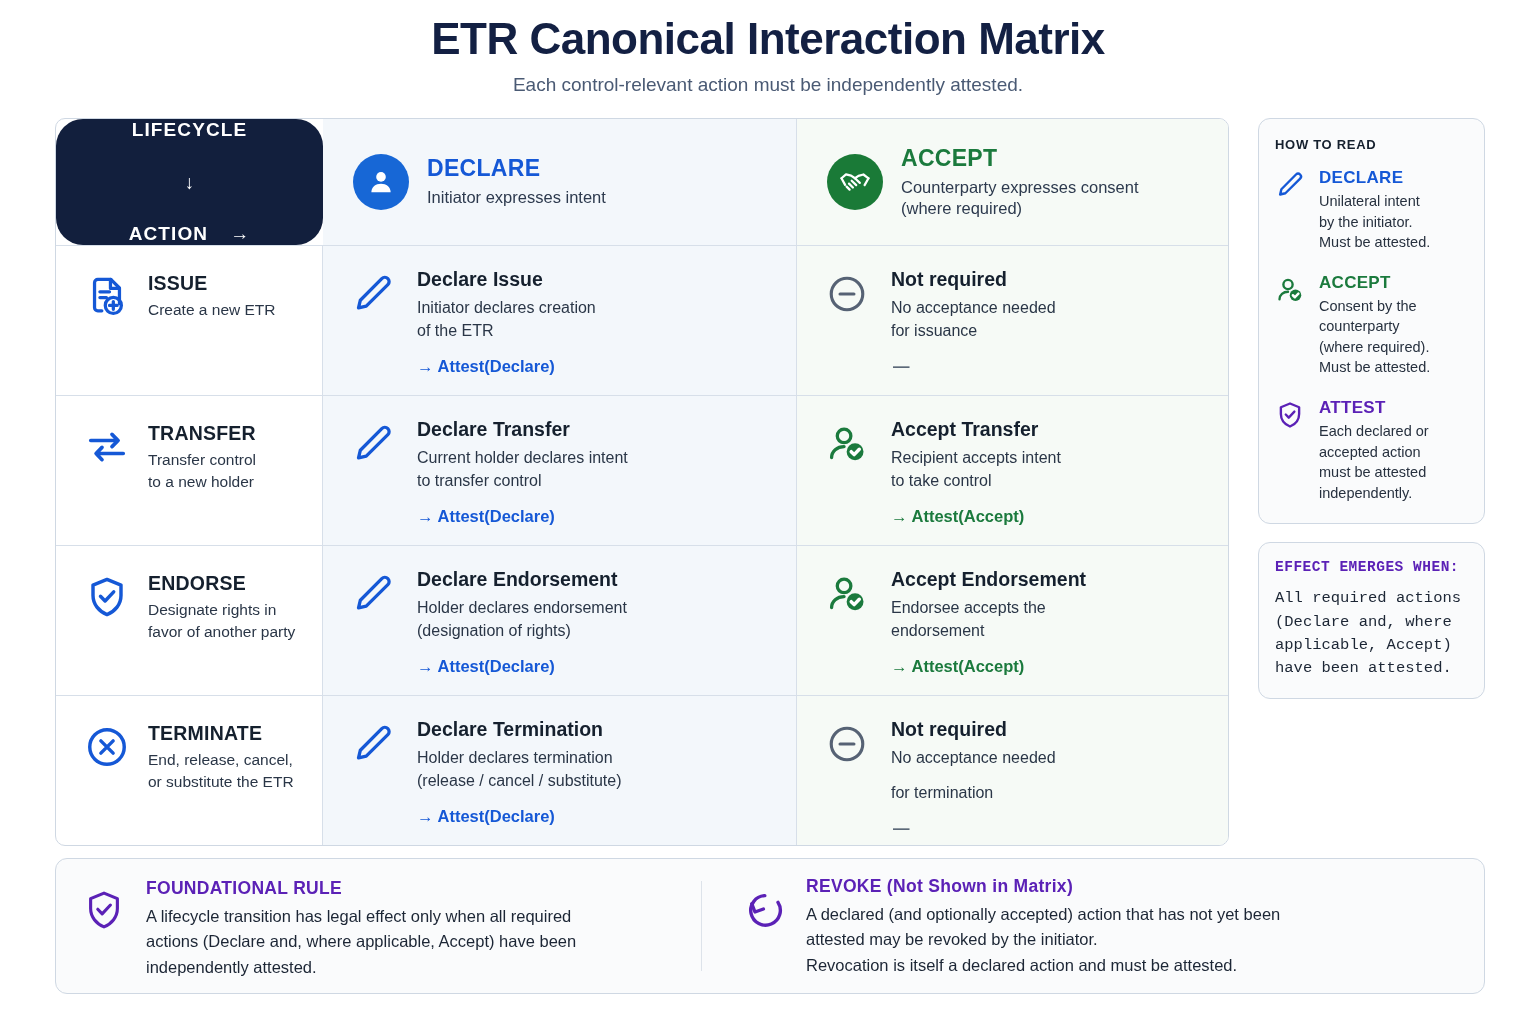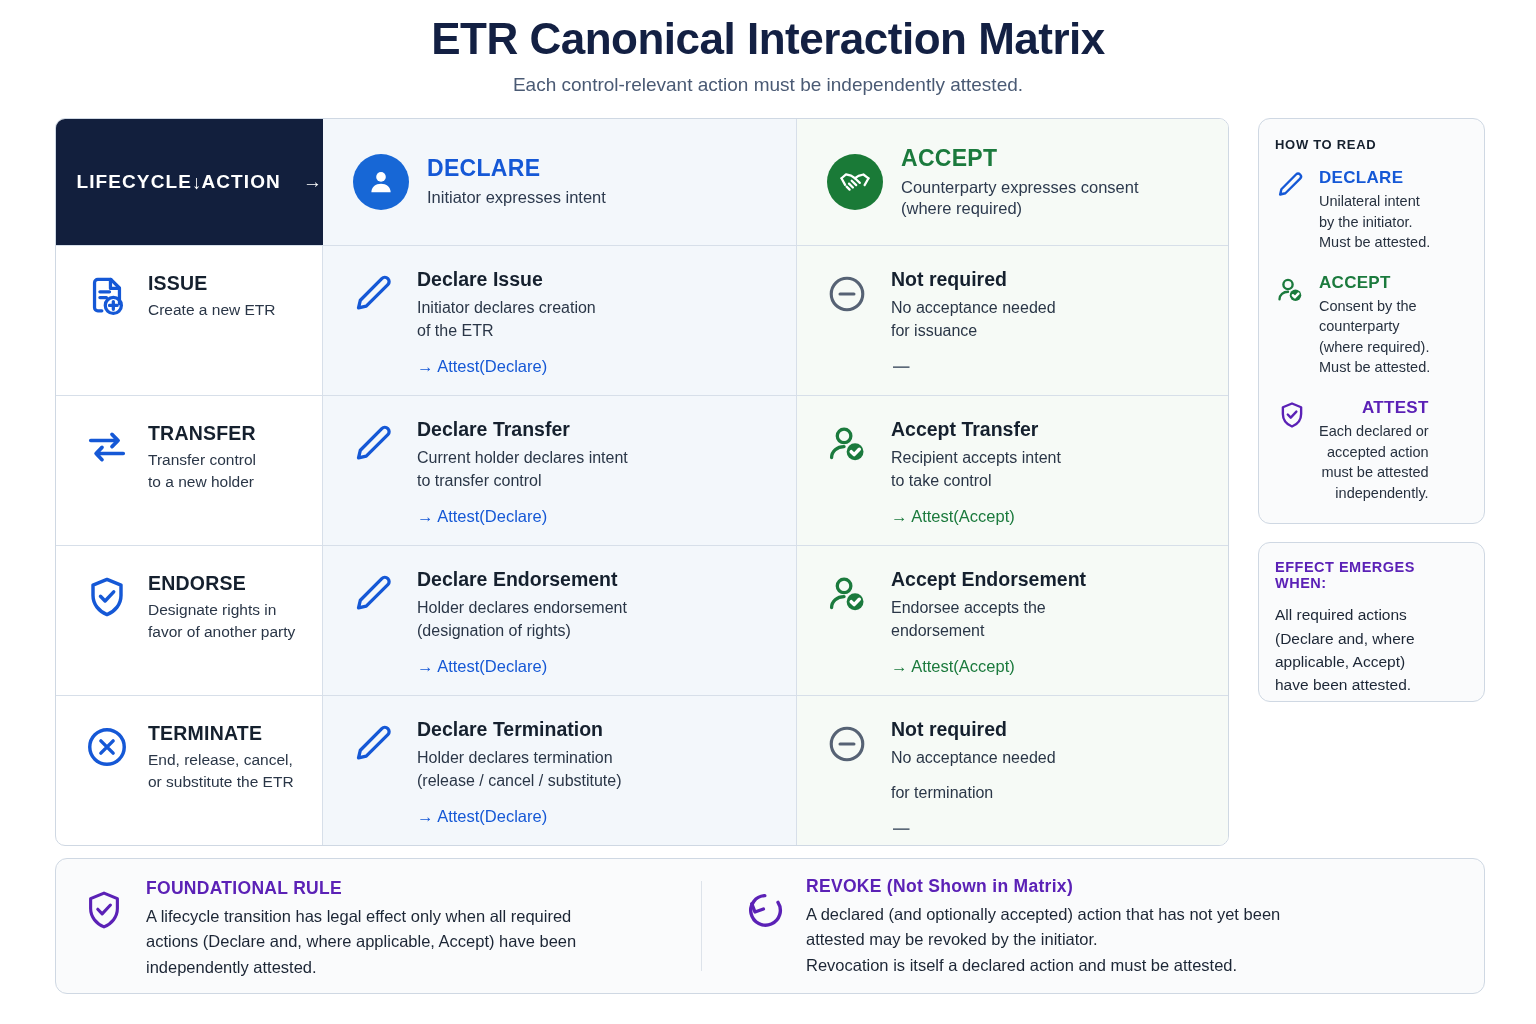--- a/index.html
+++ b/index.html
@@ -47,24 +47,25 @@
   .mrow:last-child { border-bottom: none; }
 
   .c-life   { width: 267px; flex: 0 0 267px; border-right: 1px solid #d7dfe9; }
   .c-dec    { width: 474px; flex: 0 0 474px; border-right: 1px solid #d7dfe9; background: #f3f7fb; }
   .c-acc    { width: 431px; flex: 0 0 431px; background: #f6faf6; }
 
   
   .hrow .c-life {
     background: #121f3d;
     border-right: none;
-    display: flex; flex-direction: row;
-    align-items: center; justify-content: flex-end;
+    display: flex; flex-direction: column;
+    align-items: center; justify-content: space-between;
     height: 126px;
     color: #ffffff;
+    border-radius: 27px;
   }
   .hrow { border-bottom: 1px solid #d7dfe9; }
   .lc-line1 { font-size: 19px; font-weight: bold; letter-spacing: 1.1px; }
   .lc-arrow { font-size: 19px; margin: 4px 0 3px 0; }
   .lc-line2 { font-size: 19px; font-weight: bold; letter-spacing: 1.1px; }
   .lc-line2 span.ar { margin-left: 22px; font-weight: normal; }
 
   .hcell {
     height: 126px;
     display: flex; align-items: center;
@@ -97,46 +98,46 @@
   .lf-desc { font-size: 15.5px; color: #2a3647; line-height: 1.42; margin-top: 4px; }
 
   .cell {
     display: flex; align-items: flex-start;
     padding: 22px 16px 0 28px; gap: 20px;
   }
   .cl-ic { flex: 0 0 46px; width: 46px; padding-top: 4px; }
   .cl-tx { display: flex; flex-direction: column; }
   .cl-title { font-size: 19.5px; font-weight: bold; color: #15202e; }
   .cl-desc  { font-size: 16px; color: #2a3647; line-height: 1.43; margin-top: 6px; }
-  .cl-att   { font-size: 16.5px; font-weight: normal; margin-top: 14px; }
+  .cl-att   { font-size: 16.5px; font-weight: bold; margin-top: 14px; }
   .cl-att.blue  { color: #1558d6; }
   .cl-att.green { color: #1b7a3d; }
   .cl-att.dash  { color: #5b6878; font-weight: bold; letter-spacing: 0; padding-left: 2px; }
 
   
   .sidebar { width: 227px; flex: 0 0 227px; display: flex; flex-direction: column; gap: 18px; }
   .panel {
     border: 1px solid #cfd8e3;
     border-radius: 12px;
     background: #fafbfc;
   }
   .howto { padding: 18px 16px 20px 16px; }
   .howto-title {
     font-size: 13px; font-weight: bold;
     color: #15202e; letter-spacing: 0.7px; margin-bottom: 16px;
   }
   .leg { display: flex; gap: 12px; margin-bottom: 20px; }
-  .leg:last-child { margin-bottom: 0; text-align: right; }
+  .leg:last-child { margin-bottom: 0; }
   .leg-ic { flex: 0 0 32px; width: 32px; padding-top: 2px; }
   .leg-tx { display: flex; flex-direction: column; }
   .leg-name { font-size: 17px; font-weight: bold; letter-spacing: 0.3px; }
   .leg-name.purple { color: #5b21b6; }
   .leg-desc { font-size: 14.5px; color: #27313f; line-height: 1.42; margin-top: 3px; }
 
-  .effect { padding: 16px 16px 5px 16px; }
+  .effect { padding: 16px 16px 18px 16px; font-family: Liberation Mono, monospace; }
   .effect-title {
     font-size: 14.5px; font-weight: bold; color: #5b21b6;
     letter-spacing: 0.5px; margin-bottom: 12px;
   }
   .effect-body { font-size: 15.5px; color: #1c2635; line-height: 1.5; }
 
   
   .footer {
     position: absolute;
     left: 55px; top: 858px;

